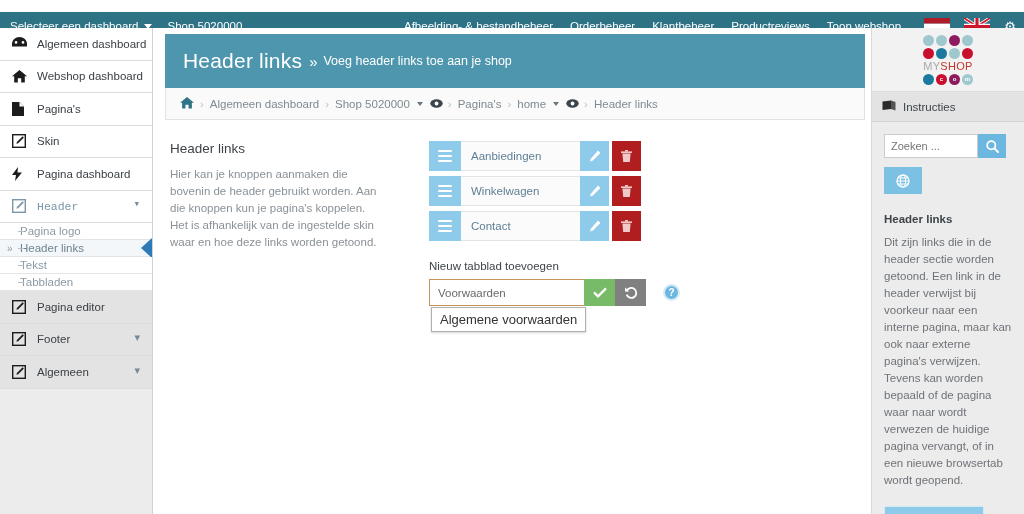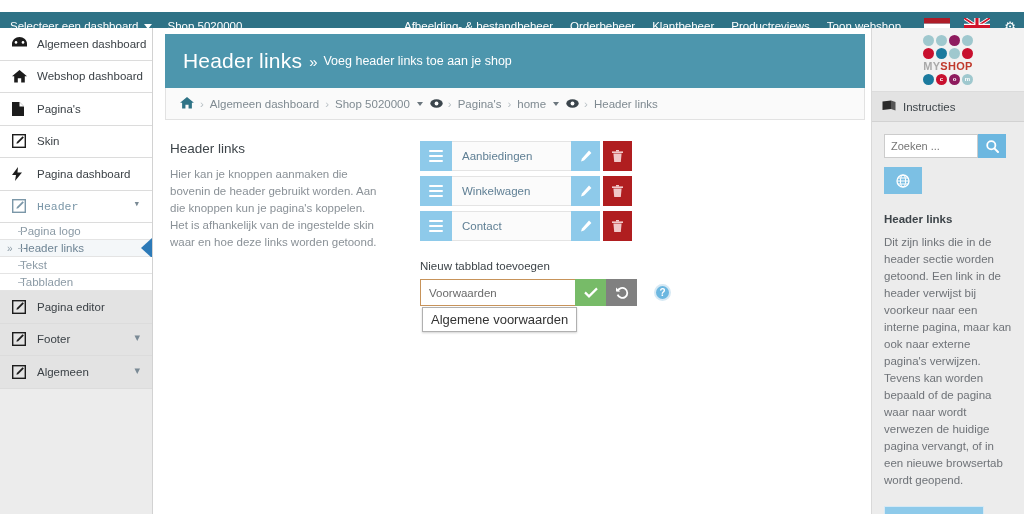--- a/index.html
+++ b/index.html
@@ -167,21 +167,21 @@
   }
   .col-left { width: 230px; }
   .col-left h3 {
     margin: 0 0 10px 0; font-size: 13.5px; font-weight: 400; color: #3d4449;
   }
   .col-left p {
     margin: 0; font-size: 11.5px; line-height: 17px; color: #8a9197;
     width: 214px;
   }
 
-  .col-right { margin-left: 20px; width: 300px; }
+  .col-right { margin-left: 29px; width: 300px; }
 
   .link-row {
     display: flex; align-items: stretch;
     height: 30px; margin-bottom: 5px;
     width: 212px;
   }
   .lr-handle {
     width: 32px; background: #8ecaea;
     display: flex; align-items: center; justify-content: center;
     cursor: move;
@@ -265,21 +265,21 @@
   .logo-area {
     height: 64px; background: #f2f2f2;
     display: flex; align-items: center; justify-content: center;
     border-bottom: 1px solid #dcdcdc;
   }
   .logo { width: 58px; }
   .logo-row { display: flex; justify-content: center; gap: 2px; }
   .dot { width: 11px; height: 11px; border-radius: 50%; display: block; }
   .logo-word {
     display: flex; justify-content: center; align-items: baseline;
-    font-size: 11px; font-weight: bold; letter-spacing: .3px;
+    font-size: 11px; font-weight: normal; letter-spacing: .3px;
     line-height: 11px; margin: 2px 0;
   }
   .logo-word .my { color: #a9a9a9; }
   .logo-word .shop { color: #c0392b; }
   .dotrow-letters {
     display: flex; justify-content: center; gap: 2px; margin-top: 1px;
   }
   .dot-l {
     width: 11px; height: 11px; border-radius: 50%;
     display: flex; align-items: center; justify-content: center;

